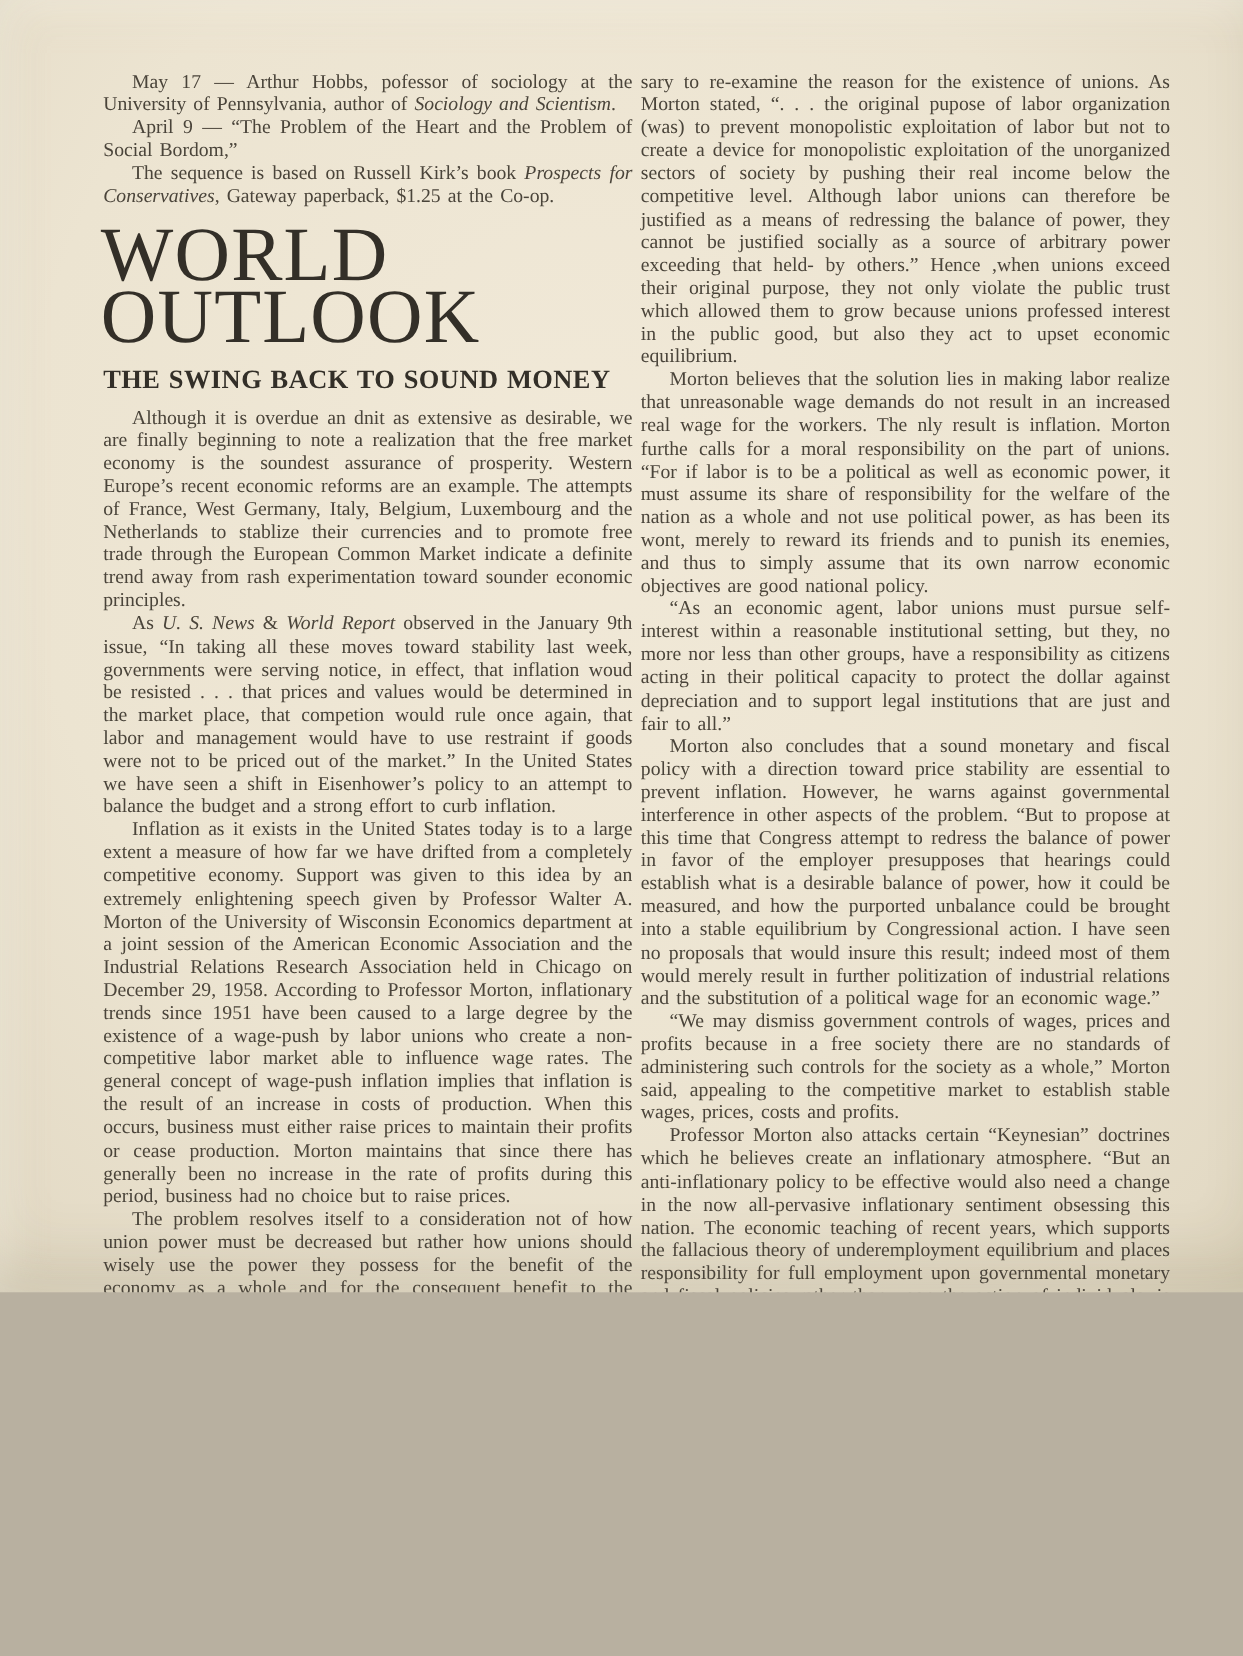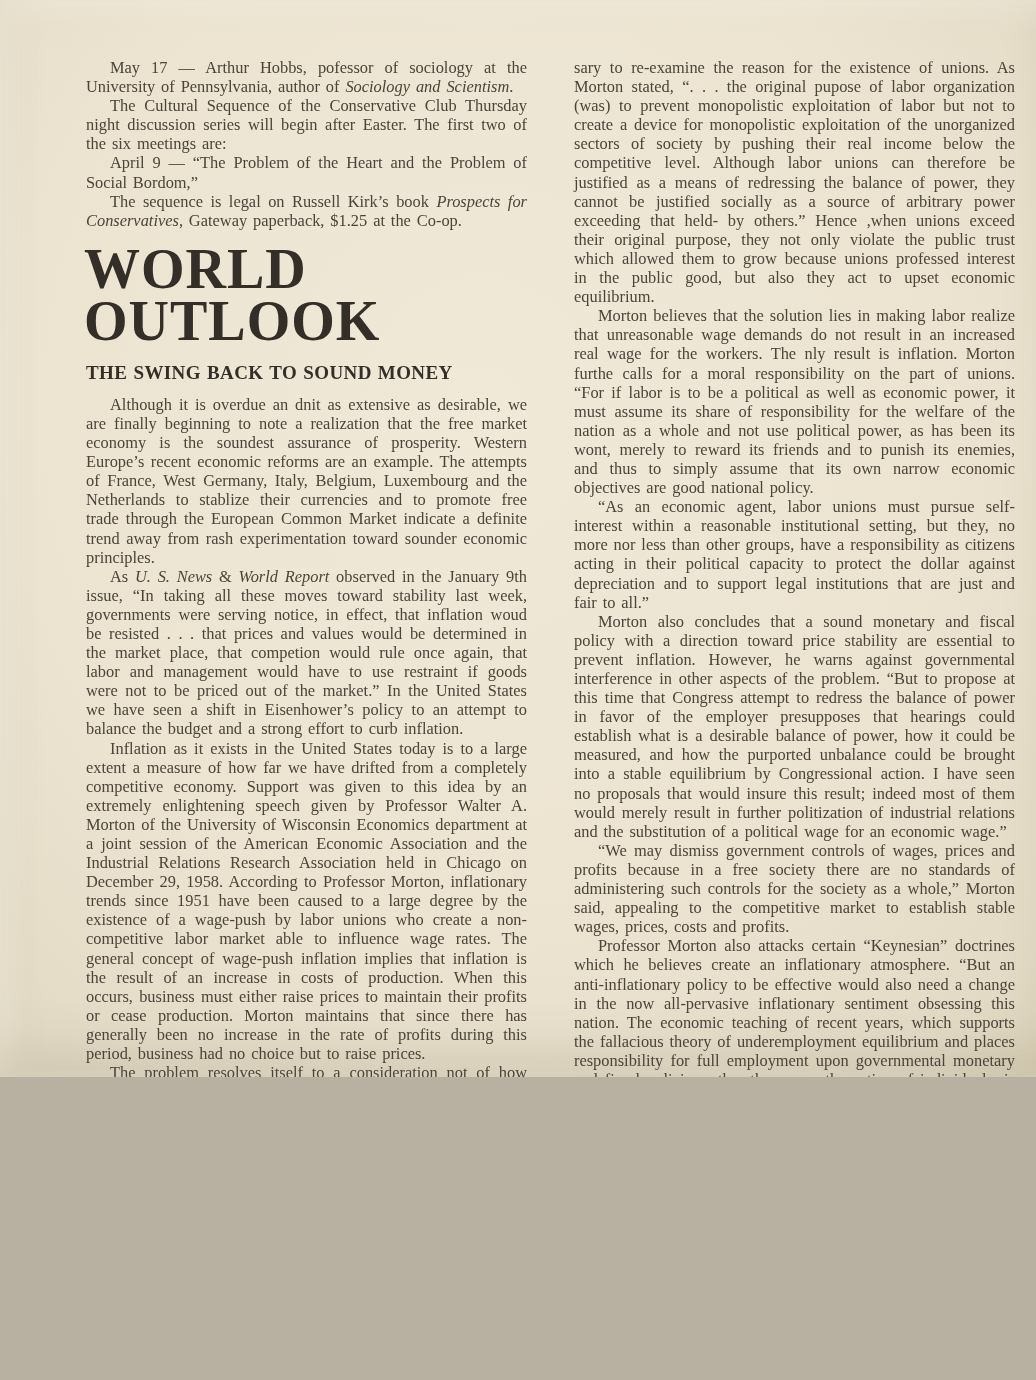--- a/index.html
+++ b/index.html
@@ -23,38 +23,38 @@
     top:58px;
     width:441px;
     font-size:16.4px;
     line-height:19.1px;
     text-align:justify;
     word-spacing:0.11em;
     hyphens:auto;
     -webkit-hyphens:auto;
   }
   .col-left{left:86px;}
-  .col-right{left:574px;}
+  .col-right{left:534px;}
   .para{
     margin:0;
     text-indent:24px;
   }
   .para.noindent{text-indent:0;}
   .h1{
-    font-size:56px;
+    font-size:64px;
     line-height:52px;
     letter-spacing:1px;
     color:#332f28;
     margin:13px 0 10px -2px;
-    font-weight:700;
+    font-weight:400;
     text-indent:0;
     word-spacing:0.05em;
   }
   .h2{
-    font-size:19px;
+    font-size:22px;
     line-height:22px;
     font-weight:700;
     letter-spacing:0.4px;
     color:#332f28;
     margin:15px 0 11px 0;
     text-indent:0;
     word-spacing:0.05em;
   }
   .footer{
     position:absolute;
@@ -67,23 +67,22 @@
     color:#3c372e;
   }
   i{font-style:italic;}
 </style>
 </head>
 <body>
 
 <div class="page">
   <div class="col col-left">
       <p class="para"><span>May 17 — Arthur Hobbs, pofessor of sociology at the University of Pennsylvania, author of </span><i>Sociology and Scientism</i><span>.</span></p>
-      <p class="para"><span>The Cultural Sequence of the Conservative Club Thursday night discussion series will begin after Easter.  The first two of the six meetings are:</span></p>
       <p class="para"><span>April 9 — “The Problem of the Heart and the Problem of Social Bordom,”</span></p>
-      <p class="para"><span>The sequence is legal on Russell Kirk’s book </span><i>Prospects for Conservatives</i><span>, Gateway paperback, $1.25 at the Co-op.</span></p>
+      <p class="para"><span>The sequence is based on Russell Kirk’s book </span><i>Prospects for Conservatives</i><span>, Gateway paperback, $1.25 at the Co-op.</span></p>
       <div class="h1">WORLD OUTLOOK</div>
       <div class="h2">THE SWING BACK TO SOUND MONEY</div>
       <p class="para"><span>Although it is overdue an dnit as extensive as desirable, we are finally beginning to note a realization that the free market economy is the soundest assurance of prosperity. Western Europe’s recent economic reforms are an example.  The attempts of France, West Germany, Italy, Belgium, Luxembourg and the Netherlands to stablize their currencies and to promote free trade through the European Common Market indicate a definite trend away from rash experimentation toward sounder economic principles.</span></p>
       <p class="para"><span>As </span><i>U. S. News</i><span> &amp; </span><i>World Report</i><span> observed in the January 9th issue, “In taking all these moves toward stability last week, governments were serving notice, in effect, that inflation woud be resisted . . . that prices and values would be determined in the market place, that competion would rule once again, that labor and management would have to use restraint if goods were not to be priced out of the market.”  In the United States we have seen a shift in Eisenhower’s policy to an attempt to balance the budget and a strong effort to curb inflation.</span></p>
       <p class="para"><span>Inflation as it exists in the United States today is to a large extent a measure of how far we have drifted from a completely competitive economy.  Support was given to this idea by an extremely enlightening speech given by Professor Walter A. Morton of the University of Wisconsin Economics department at a joint session of the American Economic Association and the Industrial Relations Research Association held in Chicago on December 29, 1958.  According to Professor Morton, inflationary trends since 1951 have been caused to a large degree by the existence of a wage-push by labor unions who create a non-competitive labor market able to influence wage rates.  The general concept of wage-push inflation implies that inflation is the result of an increase in costs of production. When this occurs, business must either raise prices to maintain their profits or cease production.  Morton maintains that since there has generally been no increase in the rate of profits during this period, business had no choice but to raise prices.</span></p>
       <p class="para"><span>The problem resolves itself to a consideration not of how union power must be decreased but rather how unions should wisely use the power they possess for the benefit of the economy as a whole and for the consequent benefit to the workers.  To determine the extent to which unions should use their power it is neces-</span></p>
     </div>
   <div class="col col-right">
       <p class="para noindent"><span>sary to re-examine the reason for the existence of unions.  As Morton stated, “. . . the original pupose of labor organization (was) to prevent monopolistic exploitation of labor but not to create a device for monopolistic exploitation of the unorganized sectors of society by pushing their real income below the competitive level.  Although labor unions can therefore be justified as a means of redressing the balance of power, they cannot be justified socially as a source of arbitrary power exceeding that held- by others.”  Hence ,when unions exceed their original purpose, they not only violate the public trust which allowed them to grow because unions professed interest in the public good, but also they act to upset economic equilibrium.</span></p>
       <p class="para"><span>Morton believes that the solution lies in making labor realize that unreasonable wage demands do not result in an increased real wage for the workers.  The nly result is inflation. Morton furthe calls for a moral responsibility on the part of unions.  “For if labor is to be a political as well as economic power, it must assume its share of responsibility for the welfare of the nation as a whole and not use political power, as has been its wont, merely to reward its friends and to punish its enemies, and thus to simply assume that its own narrow economic objectives are good national policy.</span></p>

